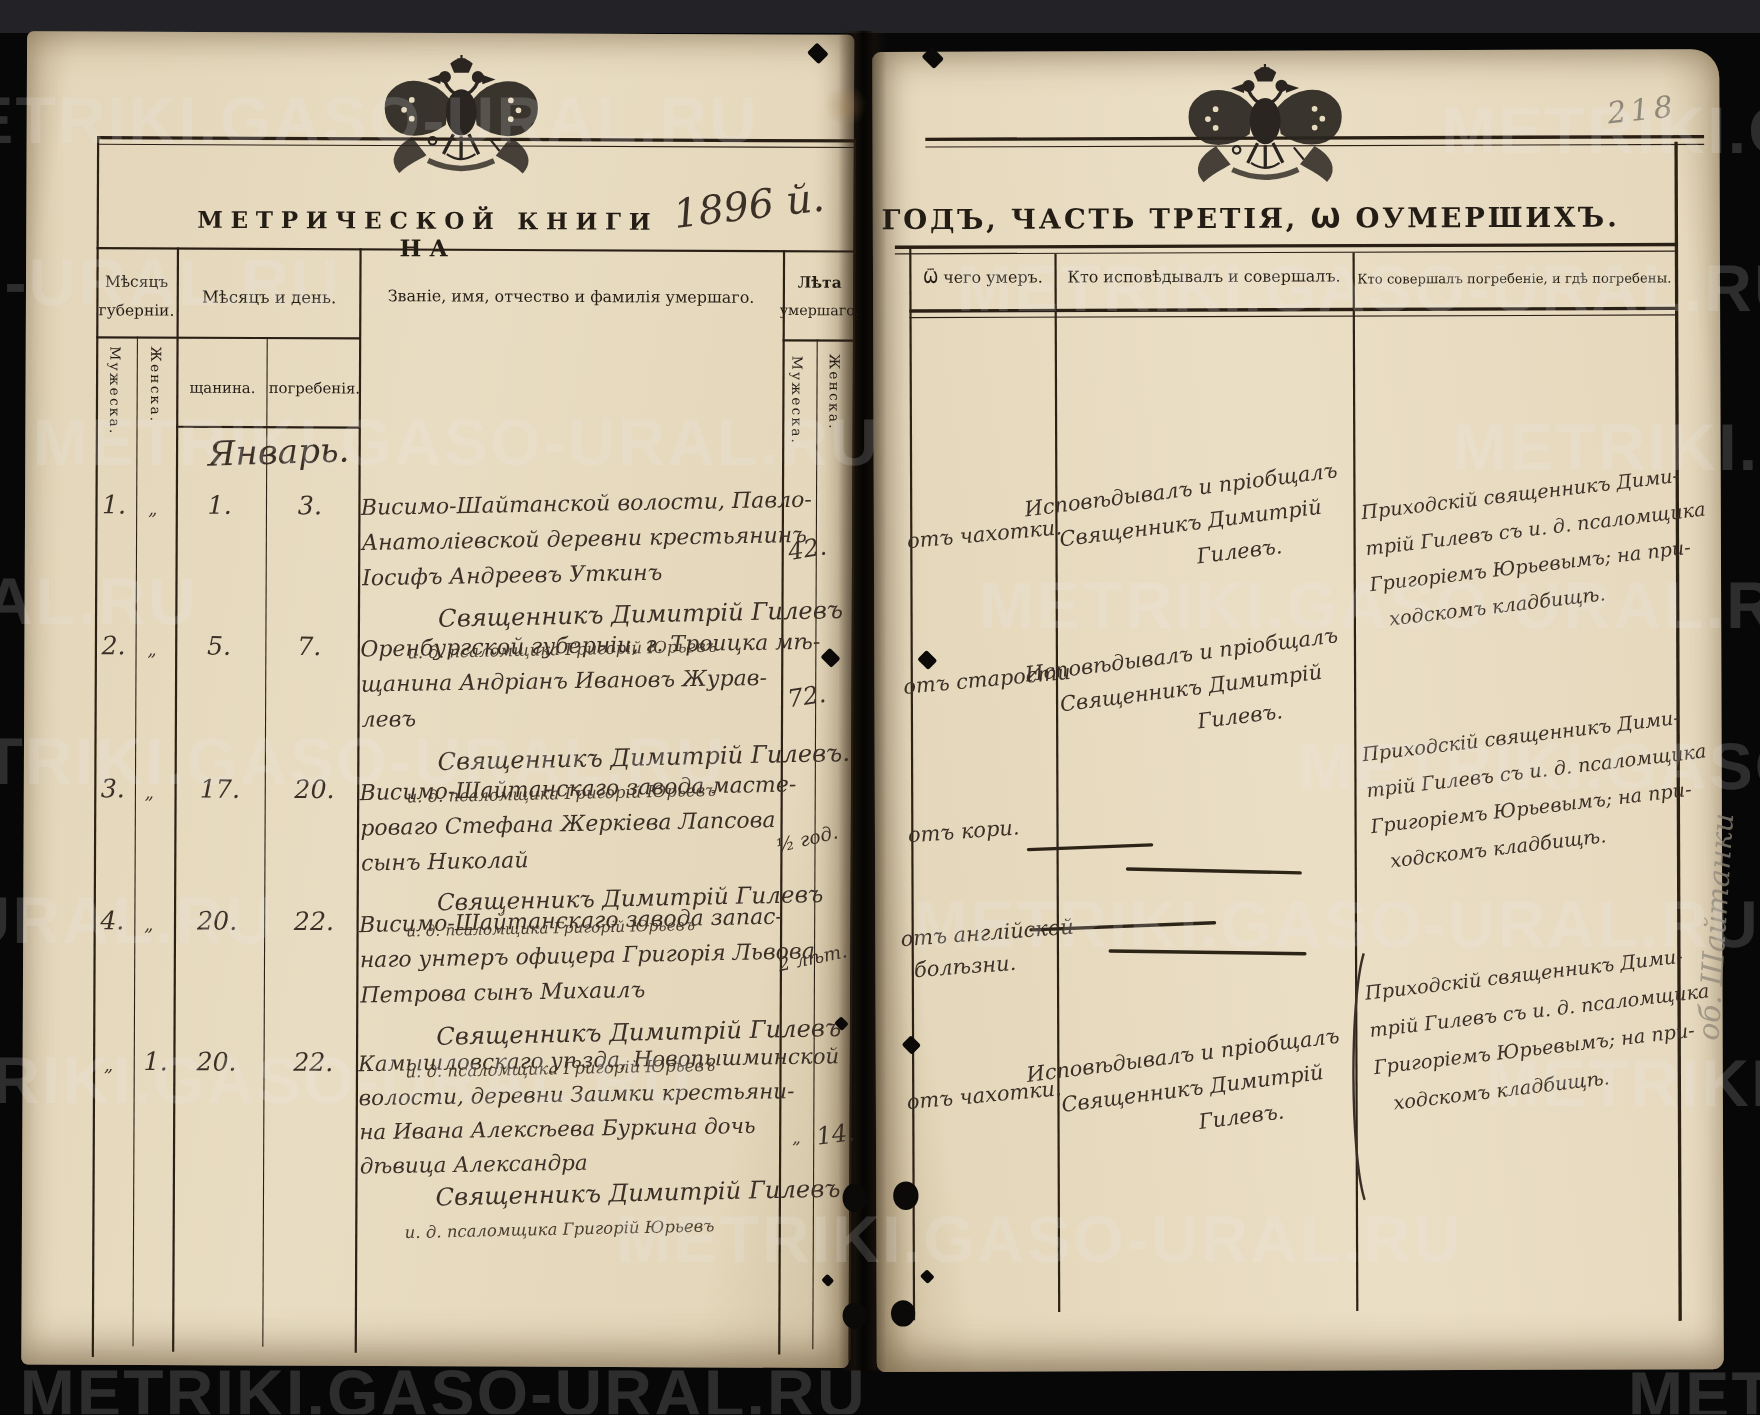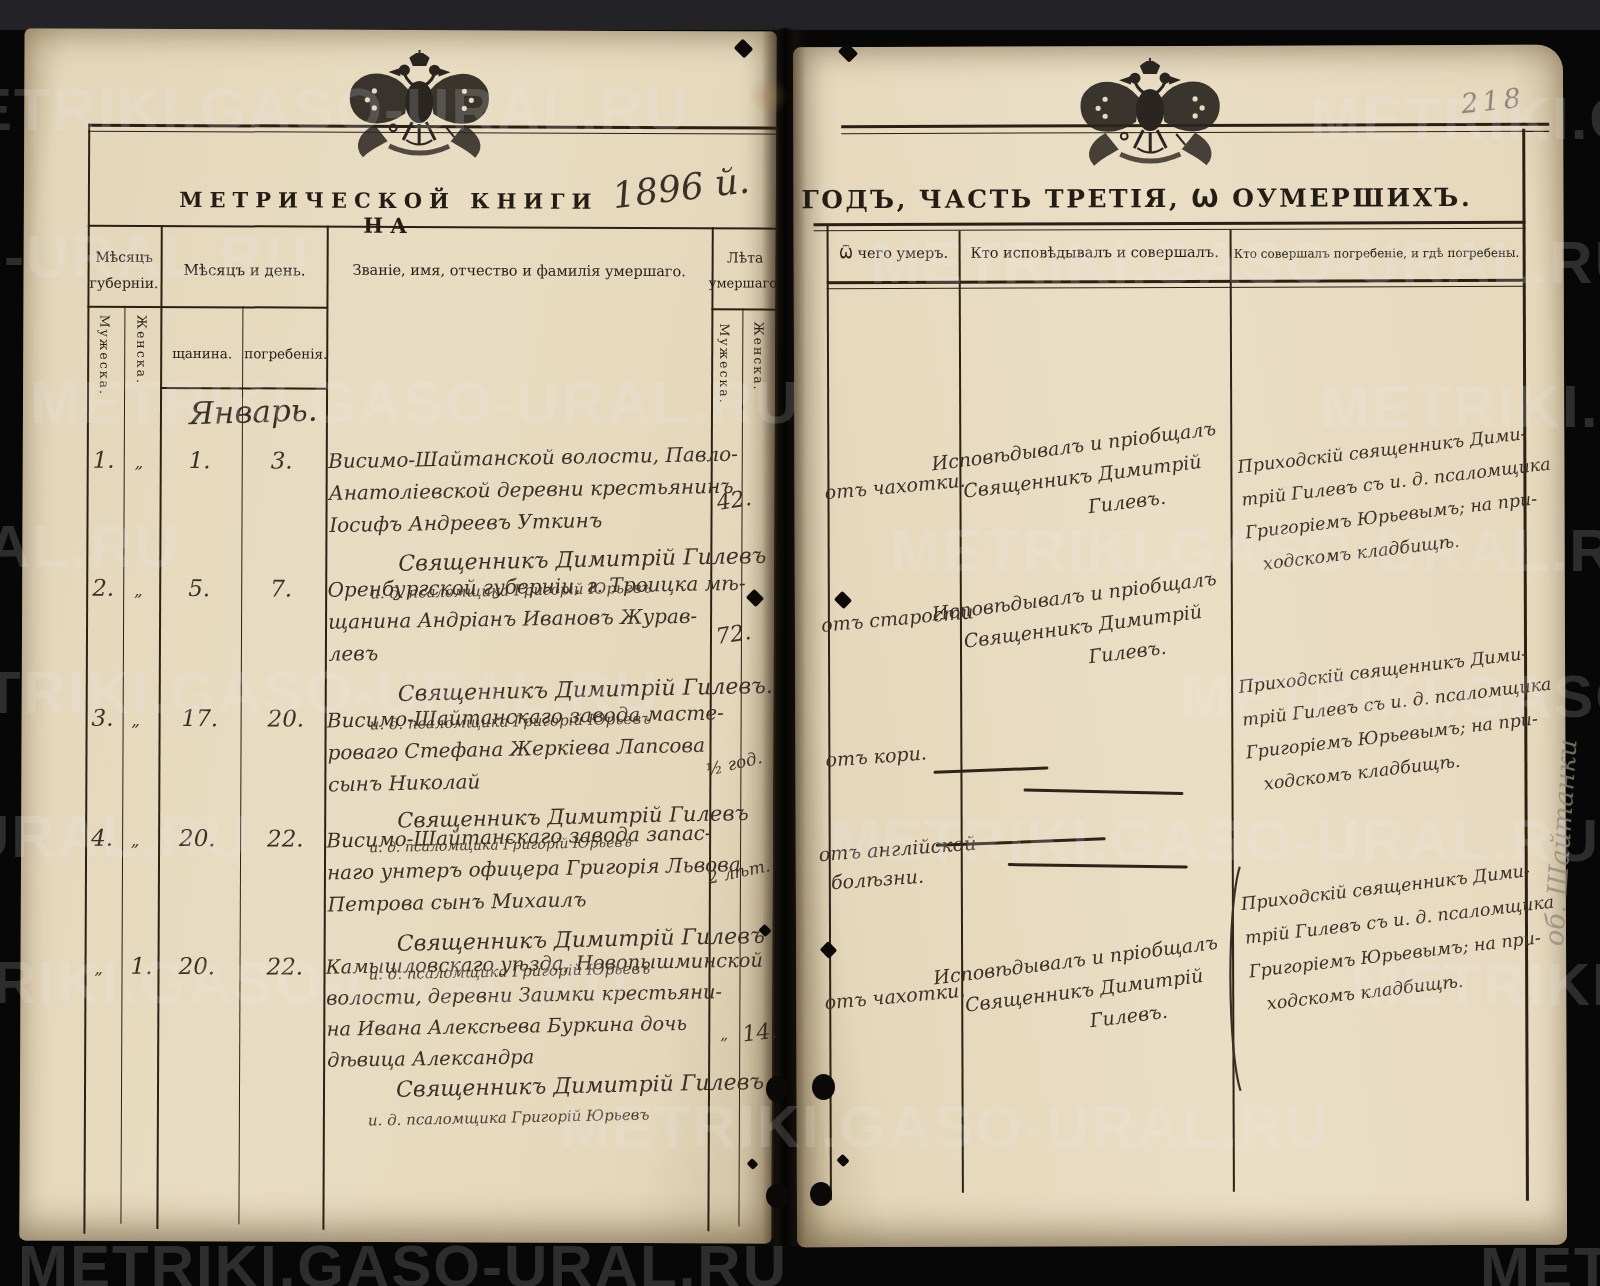--- a/index.html
+++ b/index.html
@@ -86,21 +86,21 @@
         <path d="M45,100 q30,14 60,0" stroke-width="5" opacity=".8"></path>
       </g>
     </svg>
     <div class="abs pr" style="left:130px;top:158px;width:470px;text-align:center;font-size:21px;font-weight:bold;letter-spacing:7px;">МЕТРИЧЕСКОЙ КНИГИ НА</div>
     <div class="abs hw" style="left:588px;top:136px;font-size:36px;transform:rotate(-7deg);">1896 й.</div>
 
     <div class="abs pr" style="left:64px;top:220px;width:73px;text-align:center;font-size:14px;">Мѣсяцъ</div>
     <div class="abs pr" style="left:58px;top:246px;width:85px;text-align:center;font-size:14px;">губерніи.</div>
     <div class="abs pr" style="left:139px;top:232px;width:164px;text-align:center;font-size:15px;">Мѣсяцъ и день.</div>
     <div class="abs pr" style="left:303px;top:232px;width:385px;text-align:center;font-size:14.5px;">Званіе, имя, отчество и фамилія умершаго.</div>
-    <div class="abs pr" style="left:690px;top:218px;width:63px;text-align:center;font-size:14px;">Лѣта</div>
+    <div class="abs pr" style="left:690px;top:218px;width:63px;text-align:center;font-size:14px;font-weight:bold;">Лѣта</div>
     <div class="abs pr" style="left:684px;top:244px;width:75px;text-align:center;font-size:13px;">умершаго.</div>
     <div class="abs pr vt" style="left:74px;top:286px;font-size:12.5px;height:130px;">Мужеска.</div>
     <div class="abs pr vt" style="left:111px;top:286px;font-size:12.5px;height:130px;">Женска.</div>
     <div class="abs pr" style="left:139px;top:316px;width:80px;text-align:center;font-size:13.5px;">щанина.</div>
     <div class="abs pr" style="left:221px;top:316px;width:82px;text-align:center;font-size:13.5px;">погребенія.</div>
     <div class="abs pr vt" style="left:694px;top:292px;font-size:12.5px;height:130px;">Мужеска.</div>
     <div class="abs pr vt" style="left:728px;top:290px;font-size:12.5px;height:130px;">Женска.</div>
 
     <div class="abs hw" style="left:166px;top:364px;font-size:31px;transform:rotate(-2deg);">Январь.</div>
 

